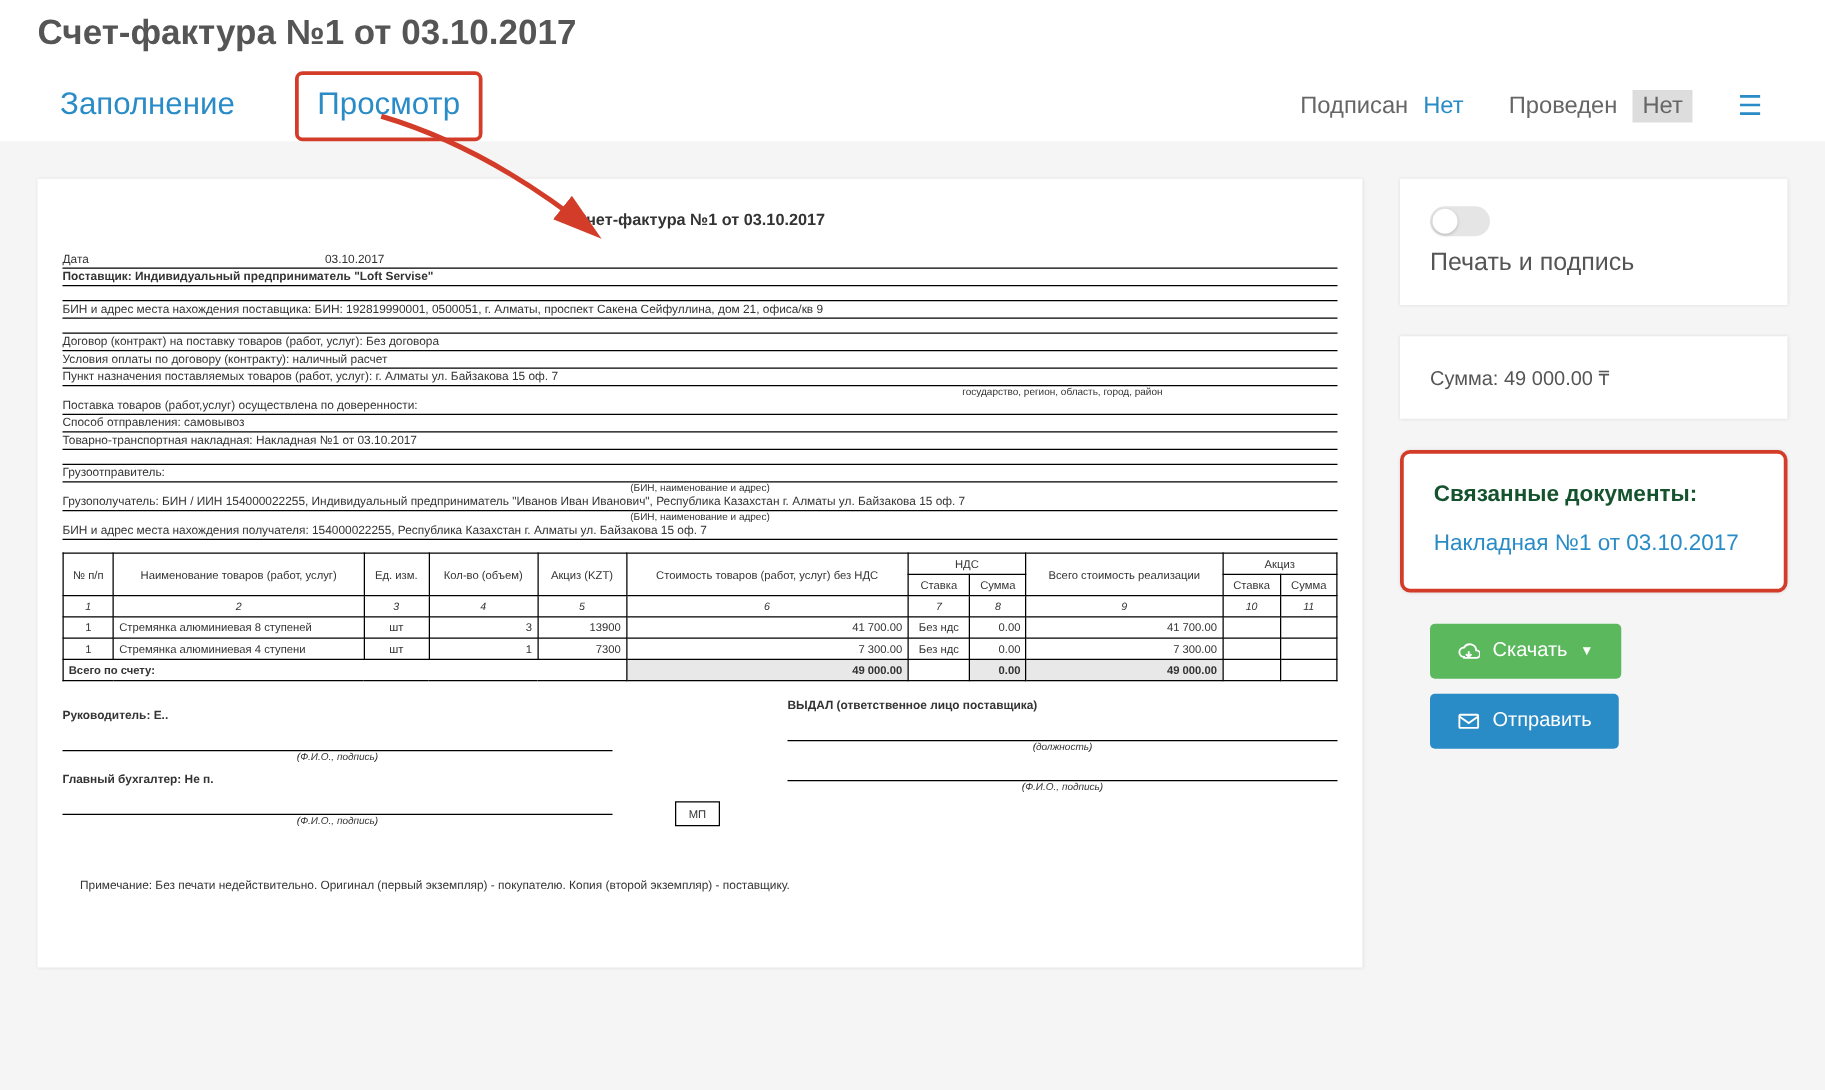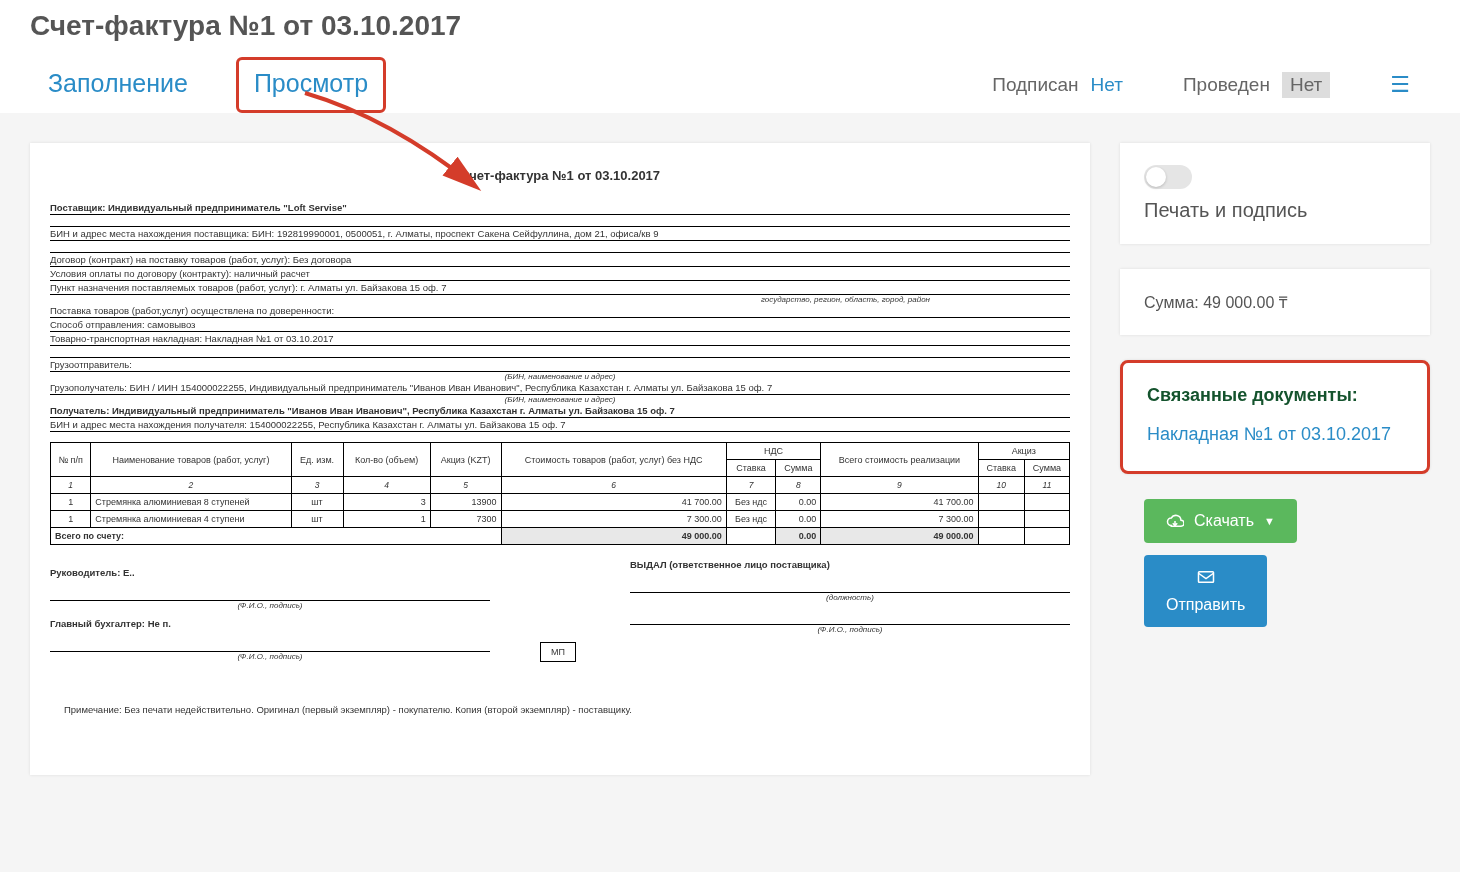--- a/index.html
+++ b/index.html
@@ -7,39 +7,39 @@
     
     .header { background: #fff; padding: 10px 30px 0 30px; }
     .page-title { font-size: 28px; font-weight: 600; color: #555; margin-bottom: 15px; }
     
     .tabs-row { display: flex; align-items: center; justify-content: space-between; }
     .tabs-left { display: flex; gap: 30px; }
     .tab { padding: 12px 18px; font-size: 25px; color: #2a8cc7; cursor: pointer; border-bottom: 3px solid transparent; }
     .tab.active { border-bottom-color: #2a8cc7; }
     .tab.highlighted { border: 3px solid #d43c2a; border-radius: 6px; padding: 9px 15px; }
     
-    .status-group { display: flex; align-items: center; gap: 60px; padding-right: 20px; }
+    .status-group { display: flex; align-items: center; gap: 36px; padding-right: 20px; }
     .status-item { display: flex; align-items: center; gap: 12px; font-size: 19px; color: #666; }
     .status-value { color: #2a8cc7; }
     .status-value.highlighted { background: #ddd; padding: 2px 8px; color: #666; }
     .menu-icon { font-size: 22px; color: #2a8cc7; cursor: pointer; }
     
     .content-row { display: flex; gap: 30px; padding: 30px; align-items: flex-start; }
     
     .preview-panel { flex: 1; background: #fff; padding: 25px 20px 60px 20px; position: relative; box-shadow: 0 0 3px rgba(0,0,0,0.1); }
     .doc-title { text-align: center; font-weight: bold; font-size: 13px; margin-bottom: 18px; font-family: Arial, sans-serif; }
     
     .doc-section { font-family: Arial, sans-serif; font-size: 9.5px; margin-bottom: 3px; }
     .doc-line { border-bottom: 1px solid #000; padding: 1px 0; }
     .doc-line.bold { font-weight: bold; }
     .doc-line.blank { height: 12px; border-bottom: 1px solid #000; }
     .date-row { display: flex; }
     .date-label { width: 210px; }
     .date-value { }
-    .subnote { text-align: center; font-style: italic; font-size: 8px; }
+    .subnote { text-align: center; font-size: 8px; }
     .subnote.right { text-align: right; padding-right: 140px; }
     
     .items-table { width: 100%; border-collapse: collapse; margin-top: 10px; font-family: Arial, sans-serif; font-size: 9px; }
     .items-table th, .items-table td { border: 1px solid #000; padding: 3px 4px; text-align: center; }
     .items-table th { font-weight: normal; }
     .items-table .numrow td { font-style: italic; font-size: 8.5px; }
     .items-table td.left { text-align: left; }
     .items-table td.right { text-align: right; }
     .items-table .total-row td { font-weight: bold; }
     .items-table .shaded { background: #e8e8e8; }
@@ -64,21 +64,21 @@
     
     .sum-label { font-size: 16px; color: #555; font-weight: 500; }
     
     .linked-card { border: 3px solid #d43c2a; border-radius: 8px; }
     .linked-title { font-size: 18px; color: #14532d; font-weight: 700; margin-bottom: 14px; }
     .linked-doc { font-size: 18px; color: #2a8cc7; line-height: 1.6; }
     
     .btn-row { display: flex; flex-direction: column; gap: 12px; padding: 0 24px; }
     .btn { padding: 13px 22px; border: none; border-radius: 4px; font-size: 16px; color: #fff; cursor: pointer; display: inline-flex; align-items: center; gap: 10px; width: fit-content; }
     .btn-green { background: #5bb85d; }
-    .btn-blue { background: #2a8cc7; flex-direction: column; }
+    .btn-blue { background: #2a8cc7; }
     .btn .caret { font-size: 11px; }
     .btn svg { width: 18px; height: 18px; fill: none; stroke: #fff; stroke-width: 2; }
     
     
     .arrow-annotation { position: absolute; left: 300px; top: 78px; pointer-events: none; z-index: 100; }
     .arrow-svg { width: 200px; height: 130px; }
   </style>
 </head>
 <body>
 
@@ -112,37 +112,40 @@
       <path d="M 5 15 Q 90 40 175 108" stroke="#d43c2a" stroke-width="4" fill="none" marker-end="url(#arrowhead)"></path>
     </svg>
   </div>
 </div>
 
 <div class="content-row">
   <div class="preview-panel">
     <div class="doc-title">Счет-фактура №1 от 03.10.2017</div>
     
     <div class="doc-section">
+      <div class="doc-line date-row">
+          <span class="date-label">Дата</span>
+          <span class="date-value">03.10.2017</span>
+        </div>
       <div class="doc-line bold">Поставщик: Индивидуальный предприниматель "Loft Servise"</div>
       <div class="doc-line blank"></div>
       <div class="doc-line">БИН и адрес места нахождения поставщика: БИН: 192819990001, 0500051, г. Алматы, проспект Сакена Сейфуллина, дом 21, офиса/кв 9</div>
       <div class="doc-line blank"></div>
       <div class="doc-line">Договор (контракт) на поставку товаров (работ, услуг): Без договора</div>
       <div class="doc-line">Условия оплаты по договору (контракту): наличный расчет</div>
       <div class="doc-line">Пункт назначения поставляемых товаров (работ, услуг): г. Алматы ул. Байзакова 15 оф. 7</div>
       <div class="subnote right">государство, регион, область, город, район</div>
       <div class="doc-line">Поставка товаров (работ,услуг) осуществлена по доверенности:</div>
       <div class="doc-line">Способ отправления: самовывоз</div>
       <div class="doc-line">Товарно-транспортная накладная: Накладная №1 от 03.10.2017</div>
       <div class="doc-line blank"></div>
       <div class="doc-line">Грузоотправитель:</div>
       <div class="subnote">(БИН, наименование и адрес)</div>
       <div class="doc-line">Грузополучатель: БИН / ИИН 154000022255, Индивидуальный предприниматель "Иванов Иван Иванович", Республика Казахстан г. Алматы ул. Байзакова 15 оф. 7</div>
       <div class="subnote">(БИН, наименование и адрес)</div>
-      <div class="doc-line bold">Получатель: Индивидуальный предприниматель "Иванов Иван Иванович", Республика Казахстан г. Алматы ул. Байзакова 15 оф. 7</div>
       <div class="doc-line">БИН и адрес места нахождения получателя: 154000022255, Республика Казахстан г. Алматы ул. Байзакова 15 оф. 7</div>
     </div>
     
     <table class="items-table">
       <thead>
         <tr>
           <th rowspan="2">№ п/п</th>
           <th rowspan="2">Наименование товаров (работ, услуг)</th>
           <th rowspan="2">Ед. изм.</th>
           <th rowspan="2">Кол-во (объем)</th>

